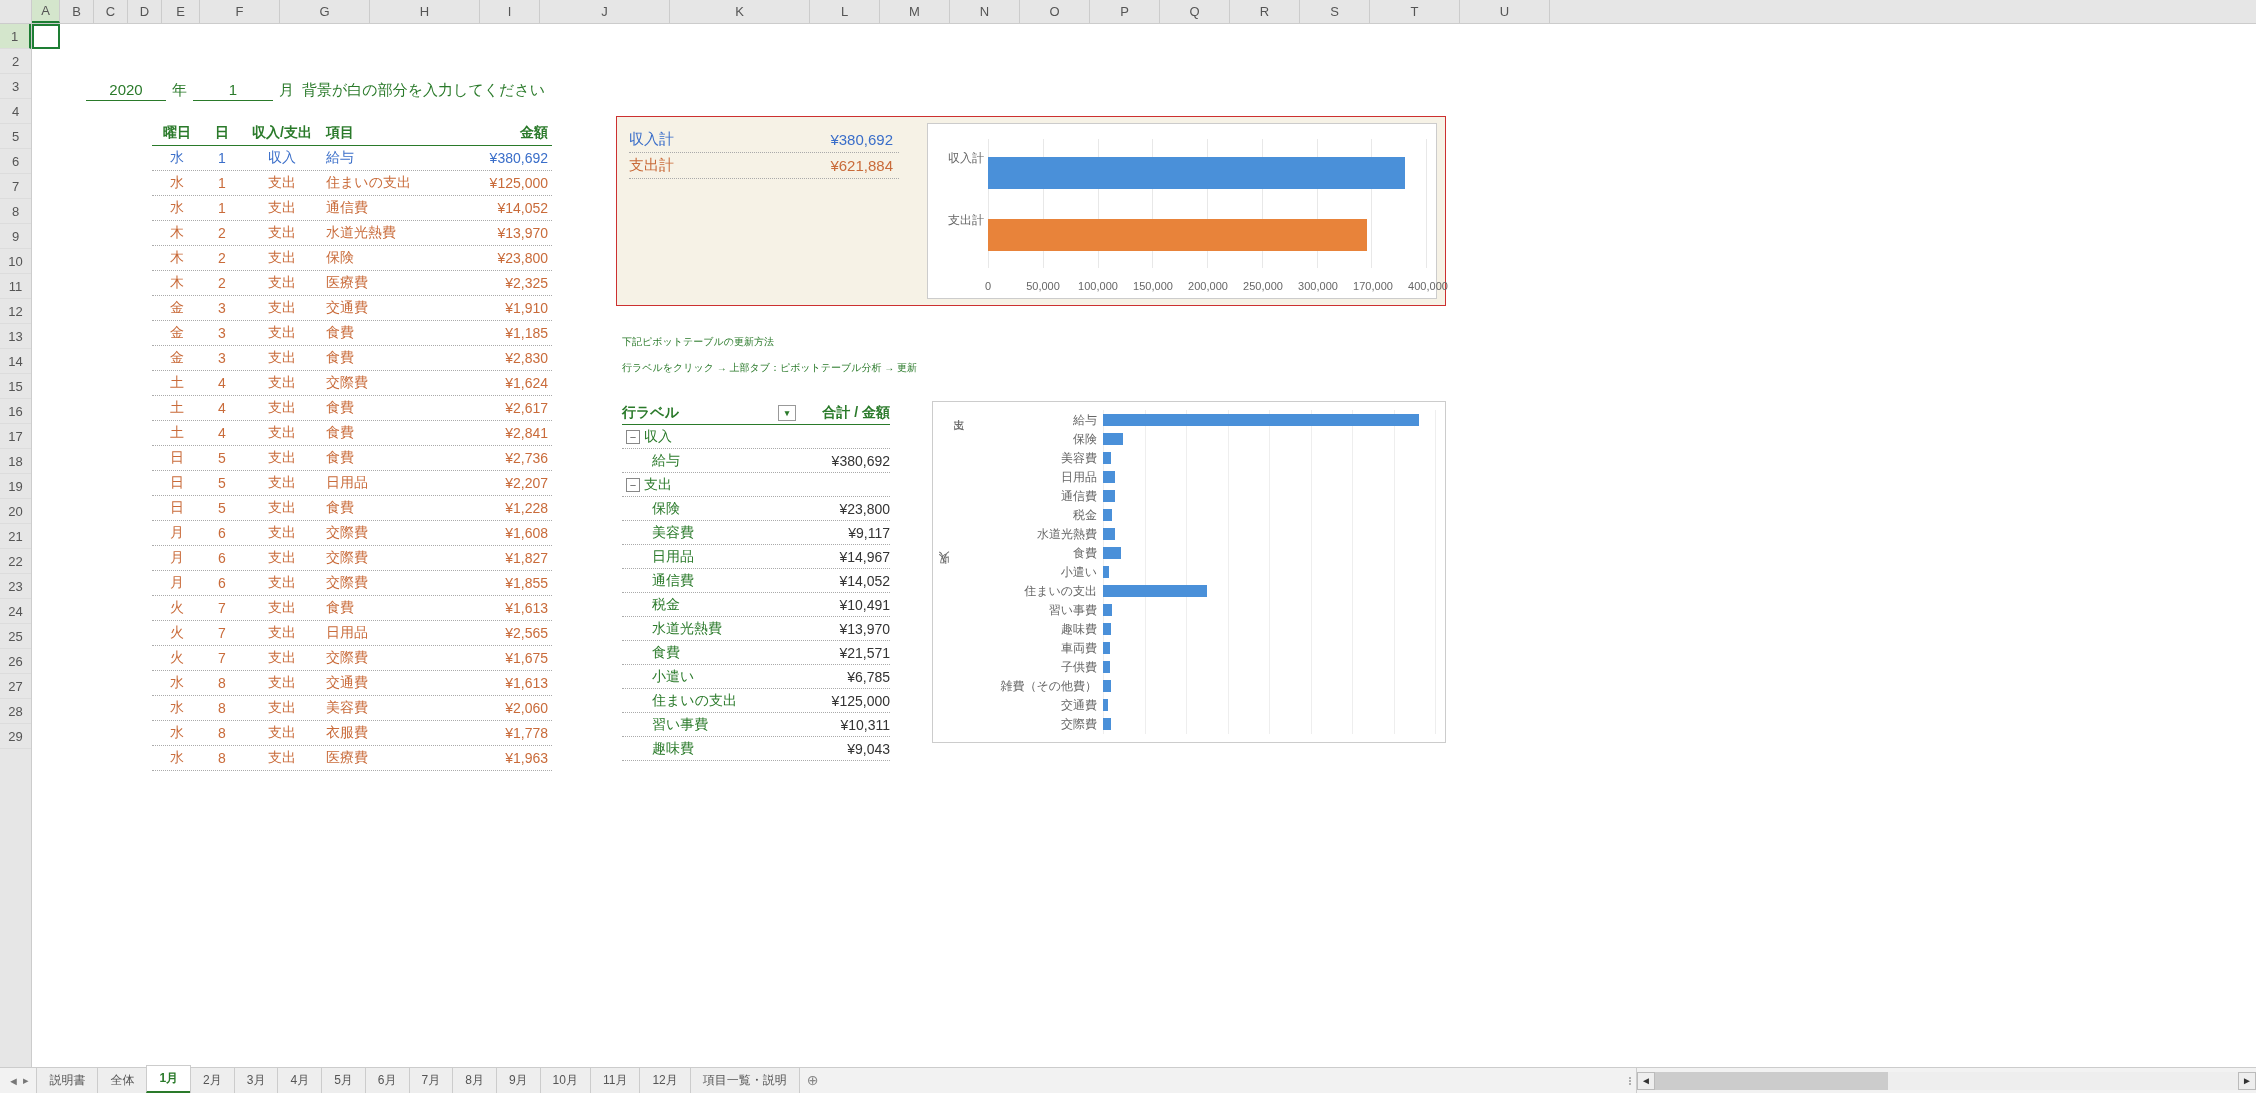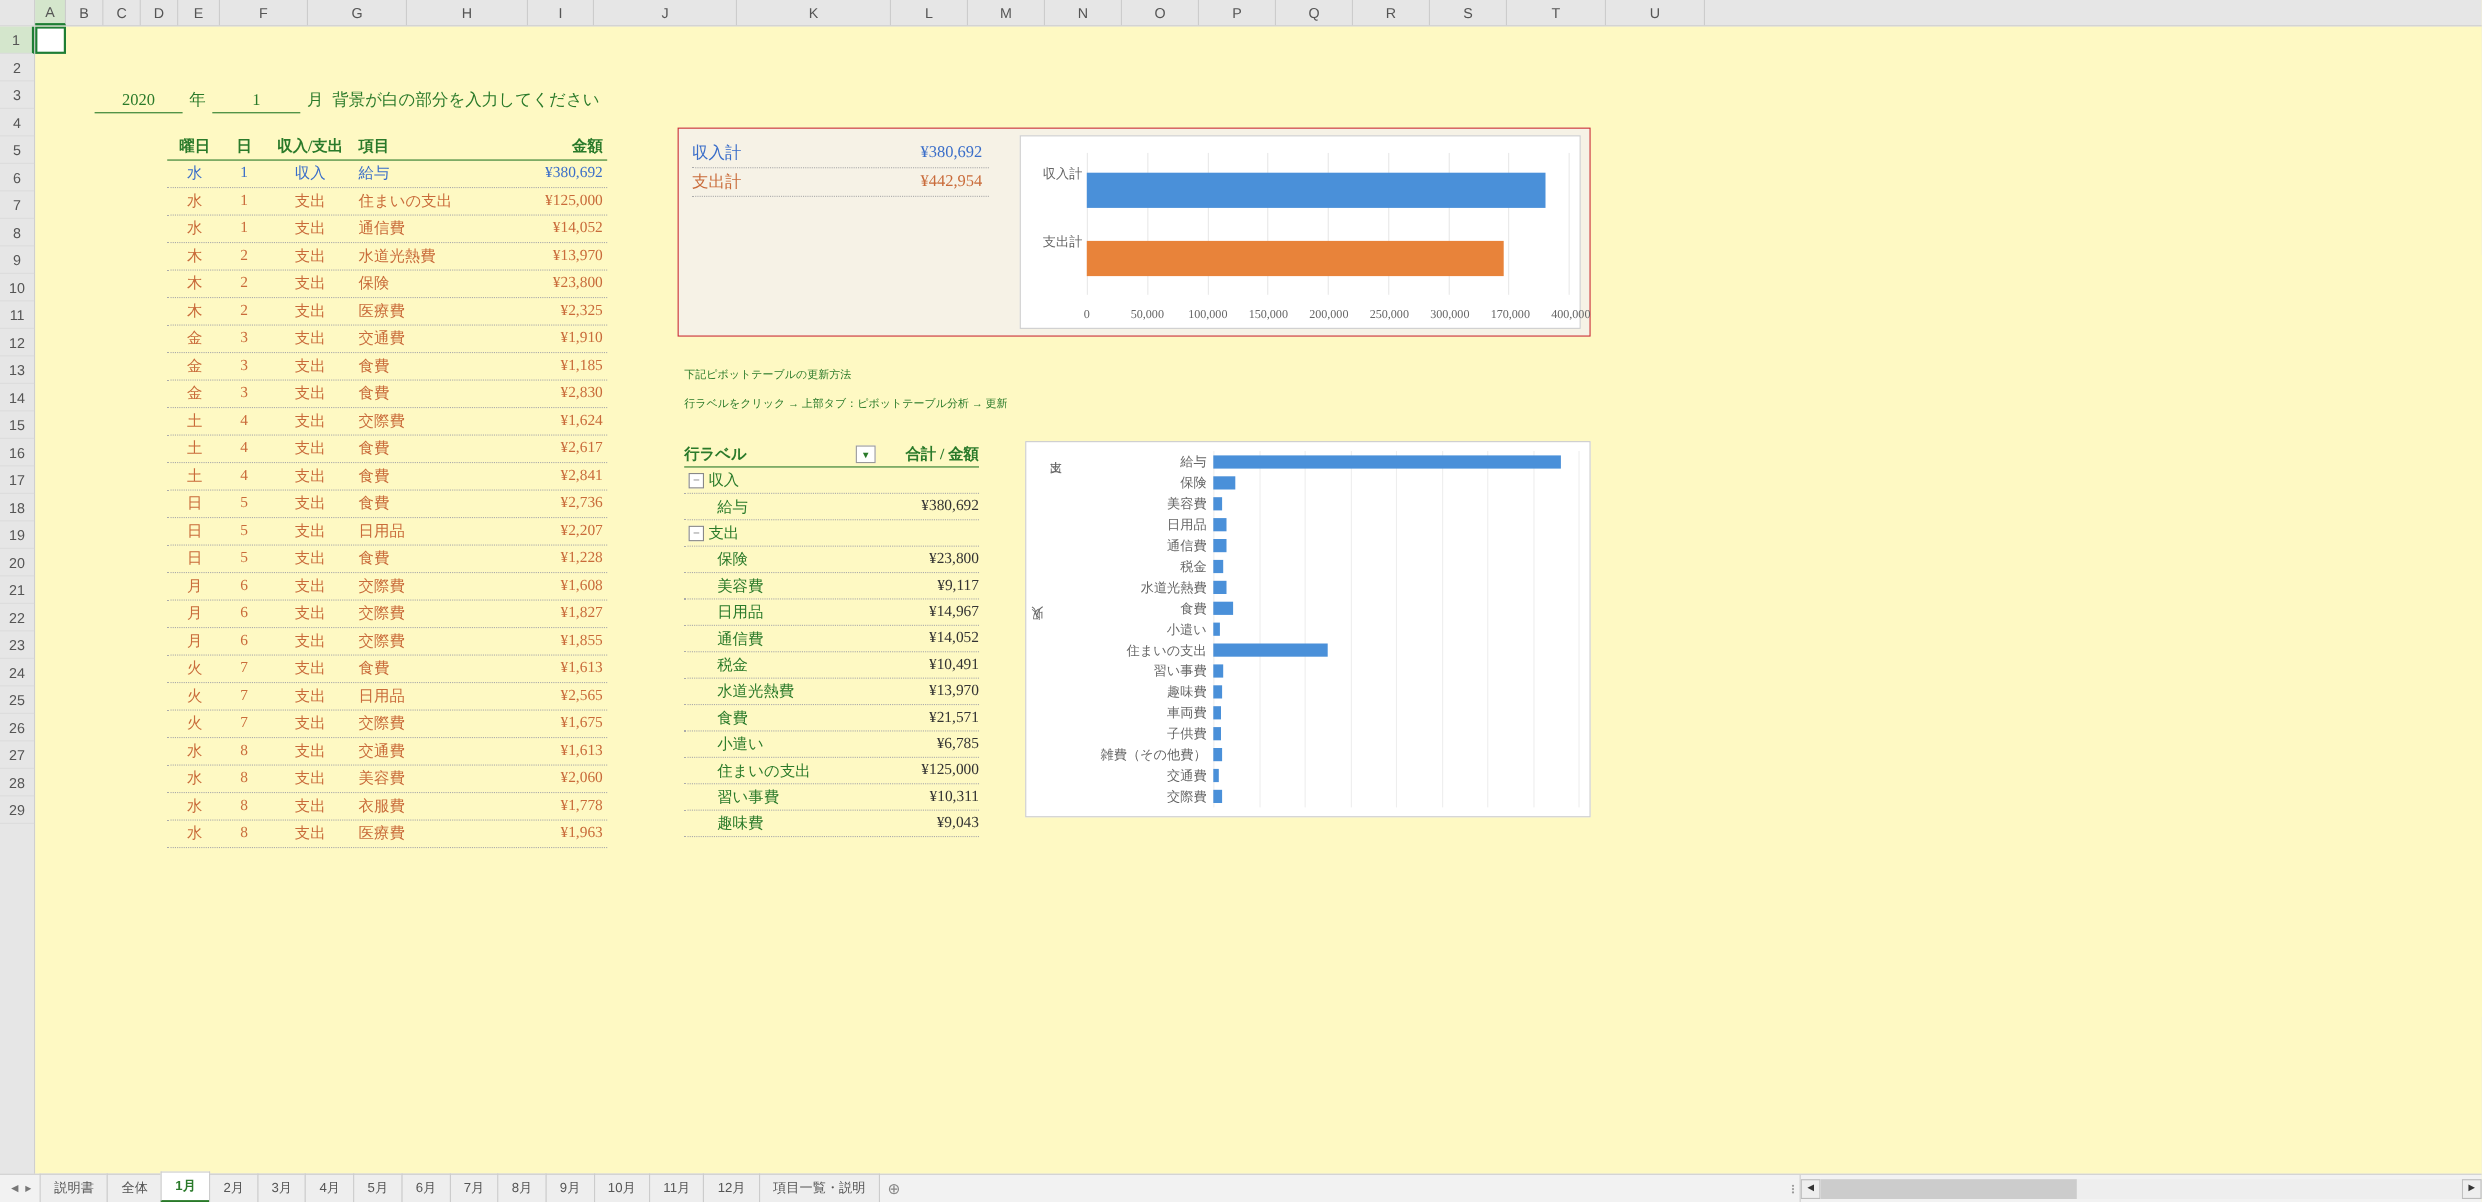--- a/index.html
+++ b/index.html
@@ -28,21 +28,21 @@
   color:#555; font-size:13px;
 }
 .col-h.sel { background:#d4e6cc; border-bottom:2px solid #1e7e34;}
 .body { display:flex; flex:1; overflow:hidden;}
 .row-numbers {
   width:32px; background:#e6e6e6; border-right:1px solid #ccc;
   display:flex; flex-direction:column;
 }
 .rn { height:25px; display:flex; align-items:center; justify-content:center; color:#555; border-bottom:1px solid #dcdcdc; font-size:13px;}
 .rn.sel { background:#d4e6cc; border-right:2px solid #1e7e34;}
-.sheet { flex:1; position:relative; background:#fef9c3;font-family:Liberation Serif, serif; }
+.sheet { flex:1; position:relative; background:#ffffff; }
 .cell-sel {
   position:absolute; left:0; top:0; width:28px; height:25px;
   border:2px solid #1e7e34; background:#fff;
 }
 
 .header-row { position:absolute; left:54px; top:57px; display:flex; align-items:baseline; gap:0;}
 .yr-box, .mo-box { width:80px; border-bottom:1.5px solid #2a7a2a; text-align:center; color:#2a7a2a; padding-bottom:2px; font-size:15px;}
 .yr-label, .mo-label { color:#2a7a2a; padding:0 6px; font-size:15px;}
 .instr { position:absolute; left:270px; top:57px; color:#2a7a2a; font-size:15px;}
 .ledger { position:absolute; left:120px; top:100px; width:400px;}
@@ -366,21 +366,21 @@
       </div>
 
       <div class="summary-box">
         <div style="padding-top:10px;">
           <div class="sum-row in">
             <div class="sum-label">収入計</div>
             <div class="sum-val">¥380,692</div>
           </div>
           <div class="sum-row out">
             <div class="sum-label">支出計</div>
-            <div class="sum-val">¥442,954</div>
+            <div class="sum-val">¥621,884</div>
           </div>
         </div>
         <div class="chart1" id="chart1">
             <div class="c1-area">
               <div class="c1-grid" style="left: 0%;"></div>
               <div class="c1-grid" style="left: 12.5%;"></div>
               <div class="c1-grid" style="left: 25%;"></div>
               <div class="c1-grid" style="left: 37.5%;"></div>
               <div class="c1-grid" style="left: 50%;"></div>
               <div class="c1-grid" style="left: 62.5%;"></div>

